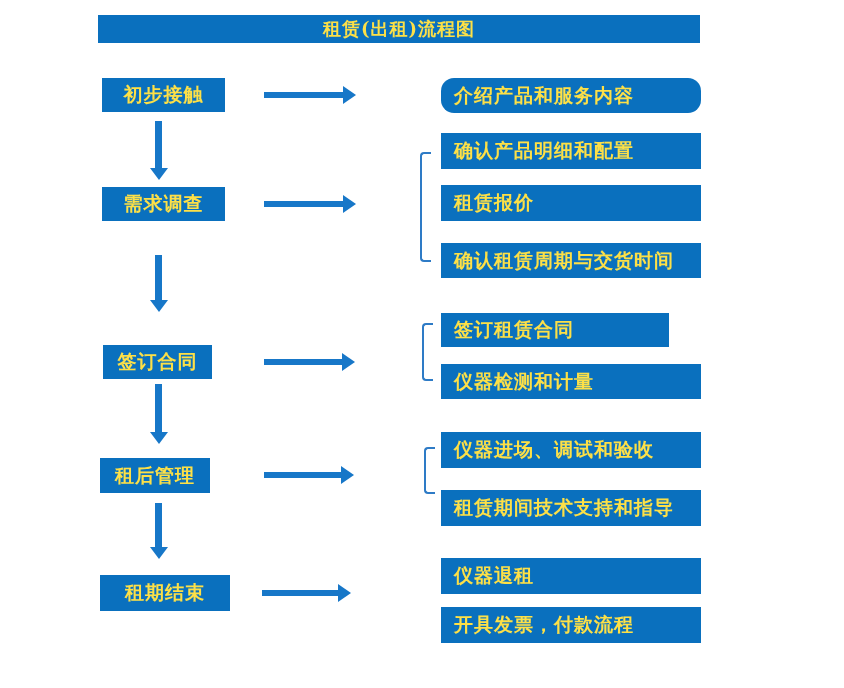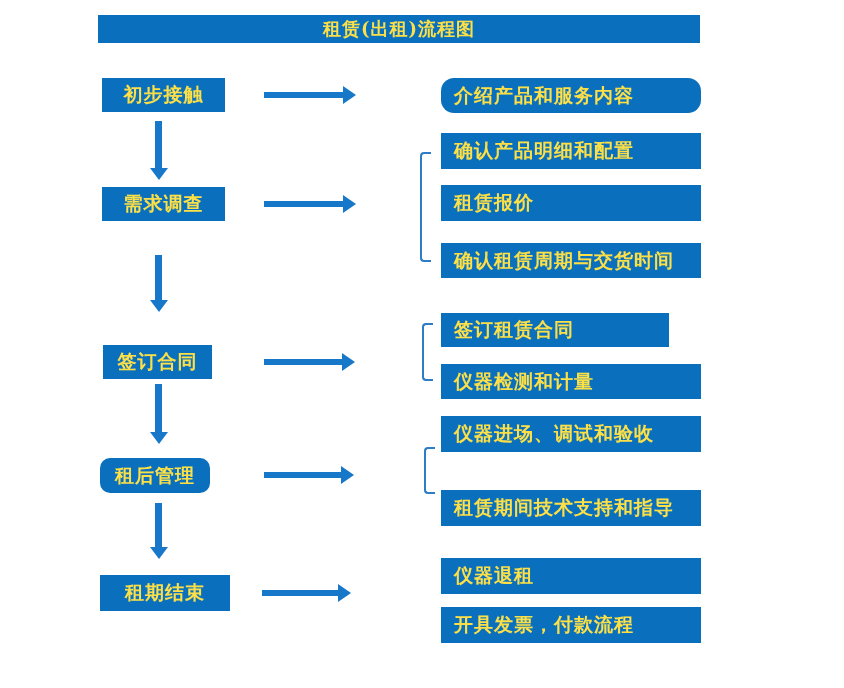--- a/index.html
+++ b/index.html
@@ -81,21 +81,21 @@
 </head>
 <body>
 
 <div class="canvas">
 
   <div class="box title-bar" style="left:98px; top:15px; width:602px; height:28px;">租赁(出租)流程图</div>
 
   <div class="box stage" style="left:102px; top:78px;  width:123px; height:34px;">初步接触</div>
   <div class="box stage" style="left:102px; top:187px; width:123px; height:34px;">需求调查</div>
   <div class="box stage" style="left:103px; top:345px; width:109px; height:34px;">签订合同</div>
-  <div class="box stage" style="left:100px; top:458px; width:110px; height:35px;border-radius:10px;">租后管理</div>
+  <div class="box stage" style="left:100px; top:458px; width:110px; height:35px;">租后管理</div>
   <div class="box stage" style="left:100px; top:575px; width:130px; height:36px;">租期结束</div>
 
   <div class="v-arrow" style="left:155px; top:121px; height:47px;"></div>
   <div class="v-arrow" style="left:155px; top:255px; height:45px;"></div>
   <div class="v-arrow" style="left:155px; top:384px; height:48px;"></div>
   <div class="v-arrow" style="left:155px; top:503px; height:44px;"></div>
 
   <div class="h-arrow" style="left:264px; top:92px;  width:79px;"></div>
   <div class="h-arrow" style="left:264px; top:201px; width:79px;"></div>
   <div class="h-arrow" style="left:264px; top:359px; width:78px;"></div>
@@ -105,18 +105,18 @@
   <div class="bracket" style="left:420px; top:152px; height:110px;"></div>
   <div class="bracket" style="left:422px; top:323px; height:58px;"></div>
   <div class="bracket" style="left:424px; top:447px; height:47px;"></div>
 
   <div class="box detail" style="left:441px; top:78px;  width:260px; height:35px;border-radius:13px;">介绍产品和服务内容</div>
   <div class="box detail" style="left:441px; top:133px; width:260px; height:36px;">确认产品明细和配置</div>
   <div class="box detail" style="left:441px; top:185px; width:260px; height:36px;">租赁报价</div>
   <div class="box detail" style="left:441px; top:243px; width:260px; height:35px;">确认租赁周期与交货时间</div>
   <div class="box detail" style="left:441px; top:313px; width:228px; height:34px;">签订租赁合同</div>
   <div class="box detail" style="left:441px; top:364px; width:260px; height:35px;">仪器检测和计量</div>
-  <div class="box detail" style="left:441px; top:416px; width:260px; height:36px;">仪器进场、调试和验收</div>
+  <div class="box detail" style="left:441px; top:432px; width:260px; height:36px;">仪器进场、调试和验收</div>
   <div class="box detail" style="left:441px; top:490px; width:260px; height:36px;">租赁期间技术支持和指导</div>
   <div class="box detail" style="left:441px; top:558px; width:260px; height:36px;">仪器退租</div>
   <div class="box detail" style="left:441px; top:607px; width:260px; height:36px;">开具发票，付款流程</div>
 
 </div>
 
 </body></html>

